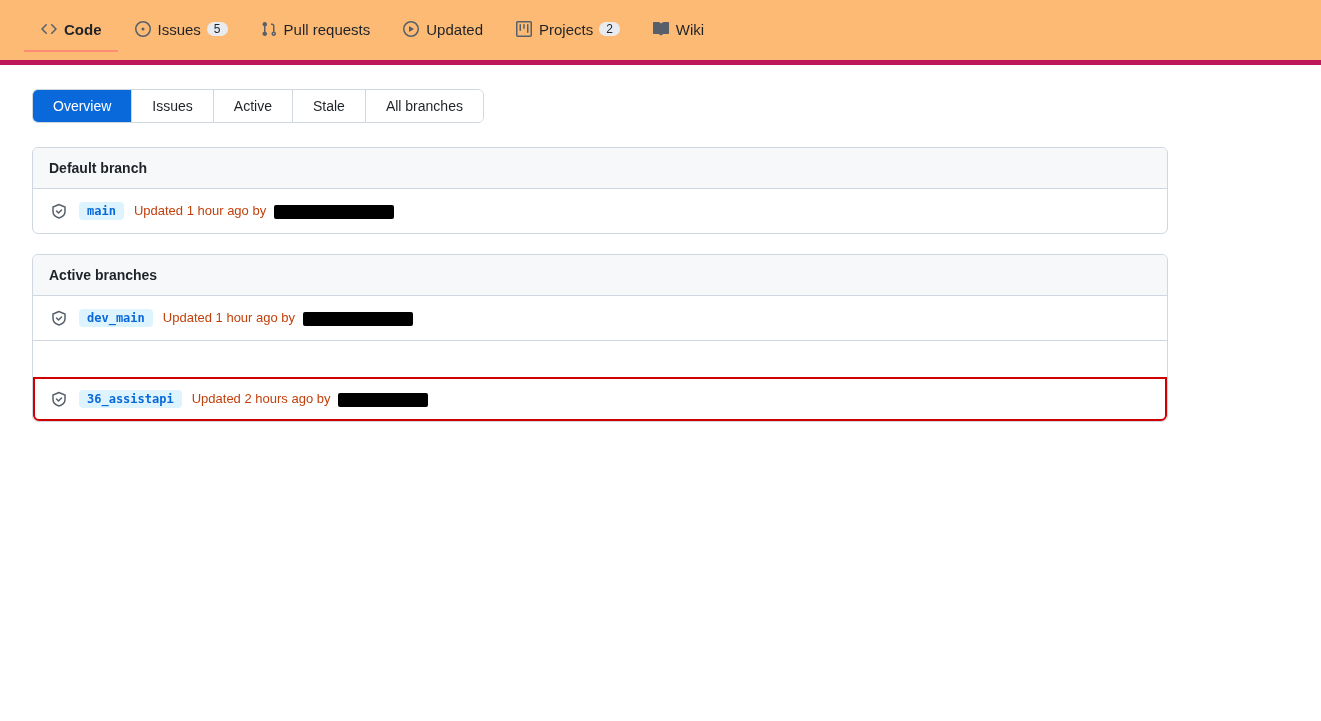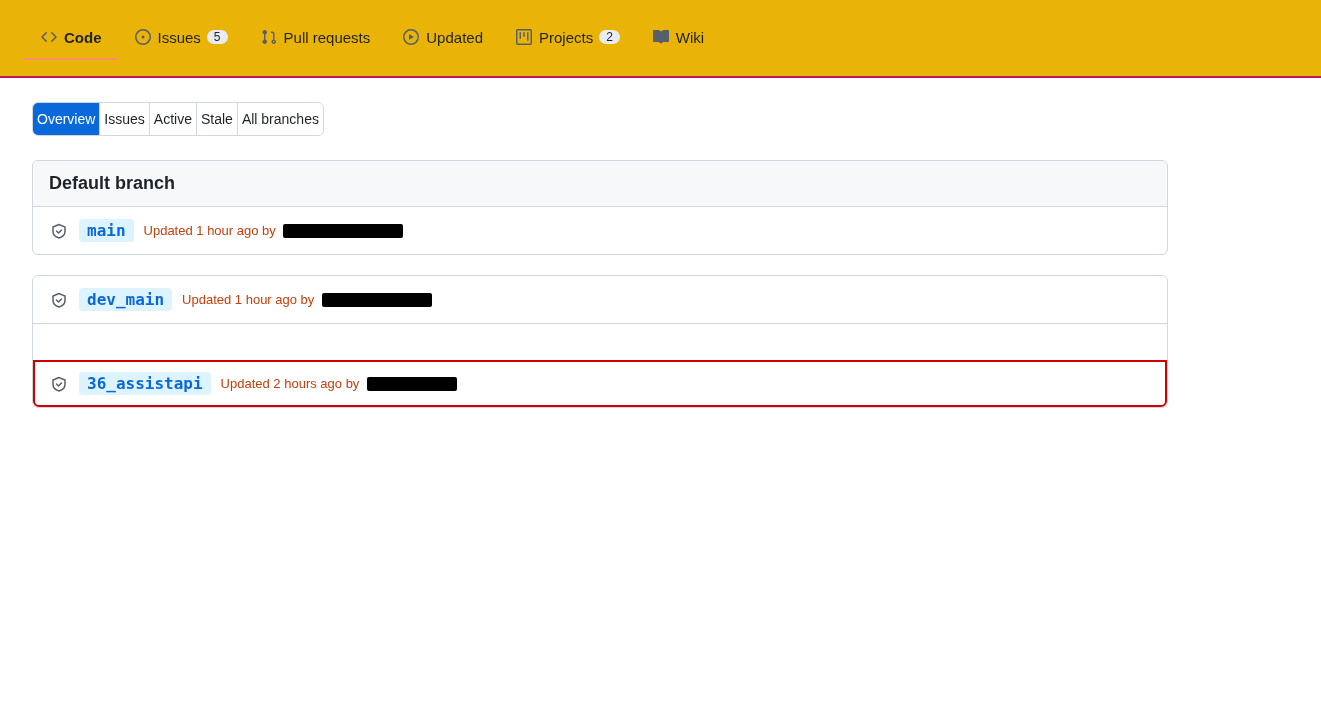--- a/index.html
+++ b/index.html
@@ -7,23 +7,23 @@
       font-family: -apple-system, BlinkMacSystemFont, "Segoe UI", Helvetica, Arial, sans-serif;
       font-size: 14px;
       background: #ffffff;
       color: #1f2328;
     }
 
     
     .top-nav {
       display: flex;
       align-items: center;
-      border-bottom: 2px solid #be185d;
-      padding: 16px 24px;
-      background: #eab308;
+      border-bottom: 5px solid #be185d;
+      padding: 8px 24px;
+      background: #fdba74;
       gap: 0;
     }
     .nav-item {
       display: flex;
       align-items: center;
       gap: 6px;
       padding: 12px 16px;
       font-size: 15px;
       font-weight: 500;
       color: #1f2328;
@@ -62,21 +62,21 @@
     
     .branch-tabs {
       display: flex;
       border: 1px solid #d0d7de;
       border-radius: 6px;
       overflow: hidden;
       width: fit-content;
       margin-bottom: 24px;
     }
     .branch-tab {
-      padding: 8px 4px;
+      padding: 8px 20px;
       font-size: 14px;
       font-weight: 500;
       cursor: pointer;
       background: #ffffff;
       color: #1f2328;
       border-right: 1px solid #d0d7de;
     }
     .branch-tab:last-child {
       border-right: none;
     }
@@ -88,21 +88,21 @@
     
     .section-card {
       border: 1px solid #d0d7de;
       border-radius: 6px;
       margin-bottom: 20px;
       background: #ffffff;
     }
     .section-header {
       padding: 12px 16px;
       font-weight: 700;
-      font-size: 18px;
+      font-size: 14px;
       border-bottom: 1px solid #d0d7de;
       background: #f6f8fa;
       border-radius: 6px 6px 0 0;
     }
     .branch-row {
       display: flex;
       align-items: center;
       padding: 12px 16px;
       border-bottom: 1px solid #d0d7de;
       gap: 10px;
@@ -122,21 +122,21 @@
       display: inline-flex;
       align-items: center;
       justify-content: center;
       color: #57606a;
     }
     .branch-name-tag {
       background: #ddf4ff;
       color: #0969da;
       border-radius: 4px;
       padding: 2px 8px;
-      font-size: 16px;
+      font-size: 12px;
       font-weight: 600;
       font-family: ui-monospace, SFMono-Regular, "SF Mono", Consolas, monospace;
     }
     .branch-meta {
       font-size: 13px;
       color: #c2410c;
     }
     .redacted {
       display: inline-block;
       background: #000000;
@@ -240,20 +240,23 @@
       </span>
       <span class="branch-name-tag">main</span>
       <span class="branch-meta">
         <span>Updated 1 hour ago by</span>
         <span class="redacted" style="width: 120px; margin-left: 4px;"></span>
       </span>
     </div>
   </div>
 
   <div class="section-card">
+    <div class="section-header">
+      <span>Active branches</span>
+    </div>
     <div class="branch-row">
       <span class="shield-icon">
         <svg width="16" height="16" viewBox="0 0 16 16" fill="none" stroke="#57606a" stroke-width="1.5">
           <path d="M8 1.5L2 4v4.5C2 11.5 4.5 14 8 15c3.5-1 6-3.5 6-6.5V4L8 1.5z"></path>
           <path d="M5.5 8l2 2 3-3" stroke="#57606a" stroke-width="1.5" fill="none" stroke-linecap="round" stroke-linejoin="round"></path>
         </svg>
       </span>
       <span class="branch-name-tag">dev_main</span>
       <span class="branch-meta">
         <span>Updated 1 hour ago by</span>

